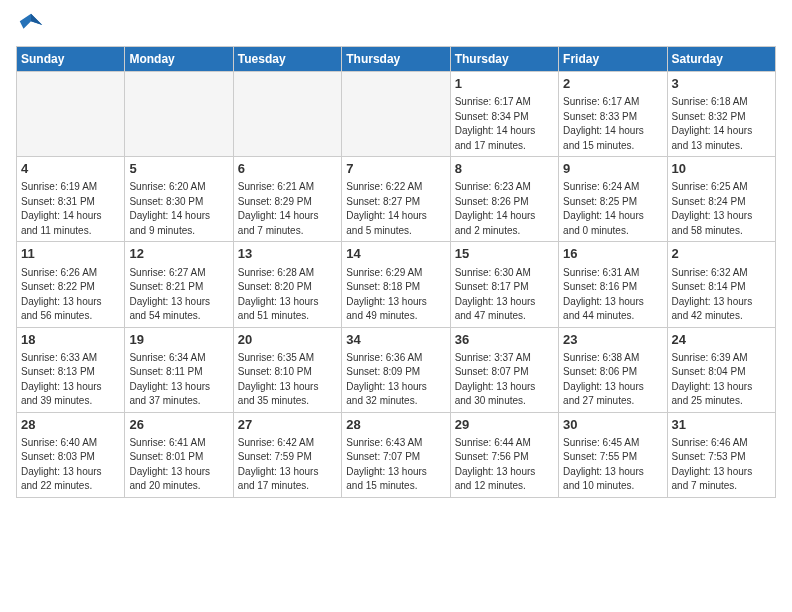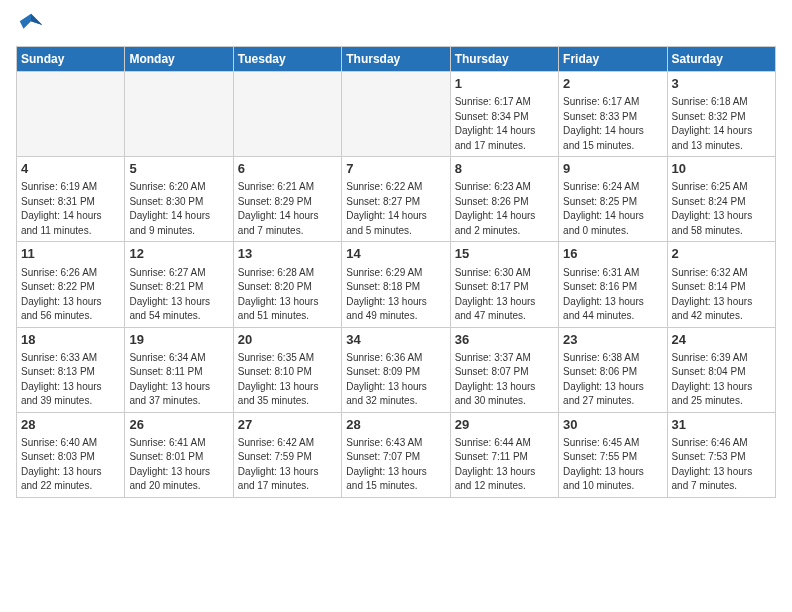--- a/index.html
+++ b/index.html
@@ -300,21 +300,21 @@
           </td>
           <td>
             <span class="day-number">28</span>
             <div class="day-info">Sunrise: 6:43 AM
 Sunset: 7:07 PM
 Daylight: 13 hours and 15 minutes.</div>
           </td>
           <td>
             <span class="day-number">29</span>
             <div class="day-info">Sunrise: 6:44 AM
-Sunset: 7:11 PM
+Sunset: 7:56 PM
 Daylight: 13 hours and 12 minutes.</div>
           </td>
           <td>
             <span class="day-number">30</span>
             <div class="day-info">Sunrise: 6:45 AM
 Sunset: 7:55 PM
 Daylight: 13 hours and 10 minutes.</div>
           </td>
           <td>
             <span class="day-number">31</span>

